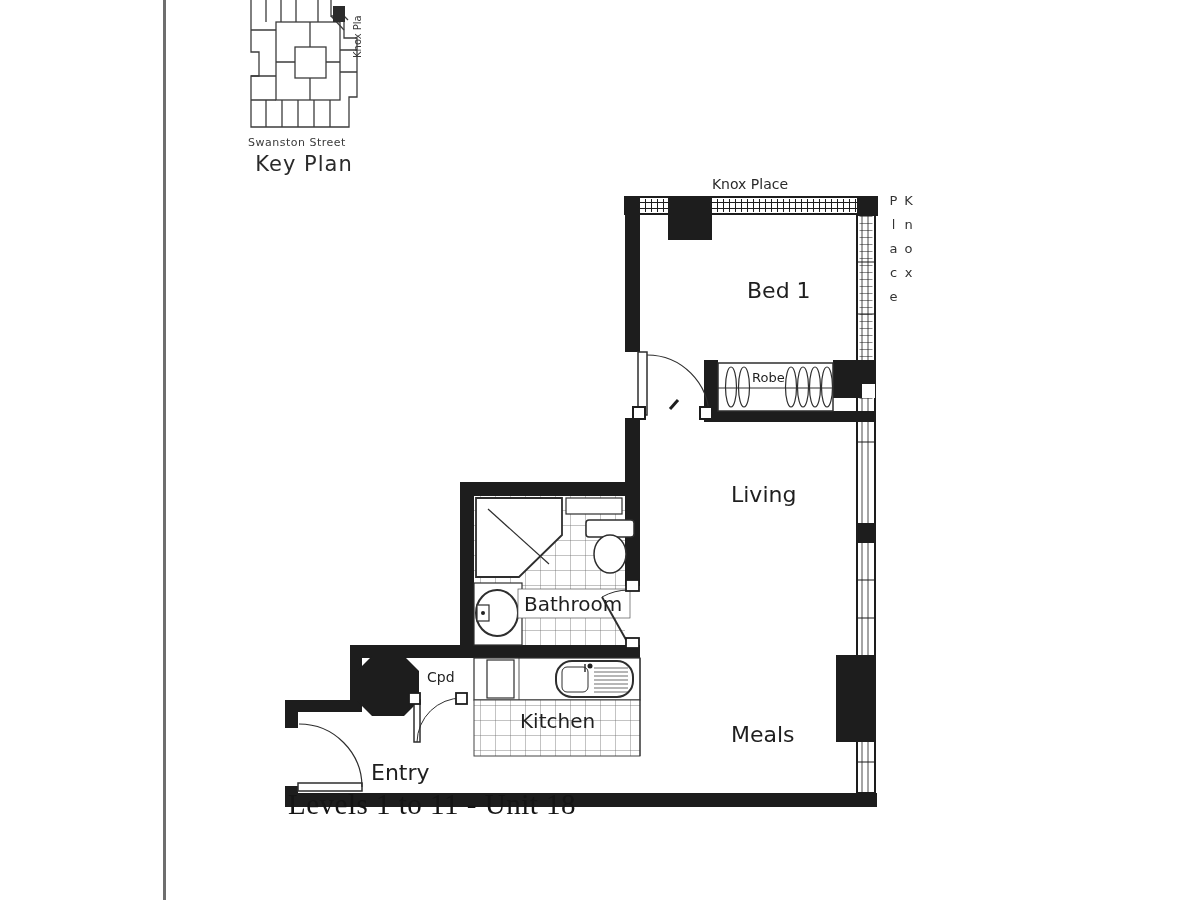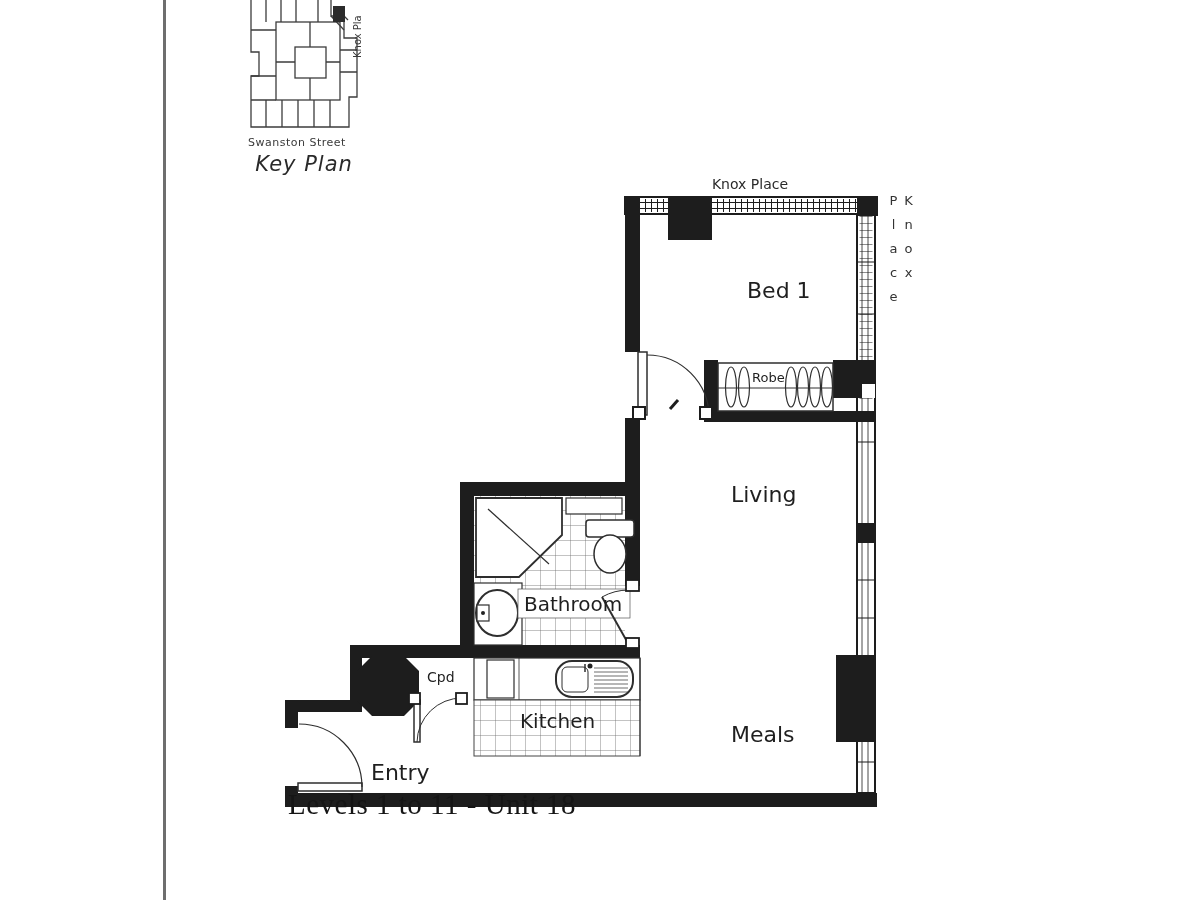--- a/index.html
+++ b/index.html
@@ -1,21 +1,21 @@
 <!DOCTYPE html>
 <html><head>
 <meta charset="utf-8">
 <style>
   html,body{margin:0;padding:0;background:#fff;}
   #canvas{position:relative;width:1200px;height:900px;background:#ffffff;overflow:hidden;
           font-family:"DejaVu Sans",sans-serif;color:#1f1f1f;}
   .scan-line{position:absolute;top:0;width:3px;height:900px;background:#6e6e6e;}
   .abs{position:absolute;}
   .kp-street{left:248px;top:136px;width:100px;text-align:left;font-size:11px;color:#3a3a3a;letter-spacing:0.5px;}
-  .kp-title{left:244px;top:152px;width:120px;text-align:center;font-size:21px;color:#2a2a2a;letter-spacing:1px;font-style:italic;}
+  .kp-title{left:244px;top:152px;width:120px;text-align:center;font-size:21px;color:#2a2a2a;letter-spacing:1px;}
   .kp-side{left:352px;top:58px;transform:rotate(-90deg);transform-origin:0 0;font-size:10px;color:#3a3a3a;white-space:nowrap;}
   .street-top{left:700px;top:176px;width:100px;text-align:center;font-size:14px;color:#2a2a2a;}
   .street-right{left:886px;top:193px;height:220px;font-size:13px;color:#333;
                 writing-mode:vertical-rl;text-orientation:upright;letter-spacing:9px;word-spacing:2px;}
   .caption{left:288px;top:788px;font-family:"Liberation Serif",serif;font-size:29px;color:#151515;letter-spacing:0.5px;}
   svg{position:absolute;left:0;top:0;}
   svg text{font-family:"DejaVu Sans",sans-serif;fill:#1f1f1f;}
   .lbl-lg{font-size:22px;}
   .lbl-md{font-size:20px;}
   .lbl-sm{font-size:13px;}

